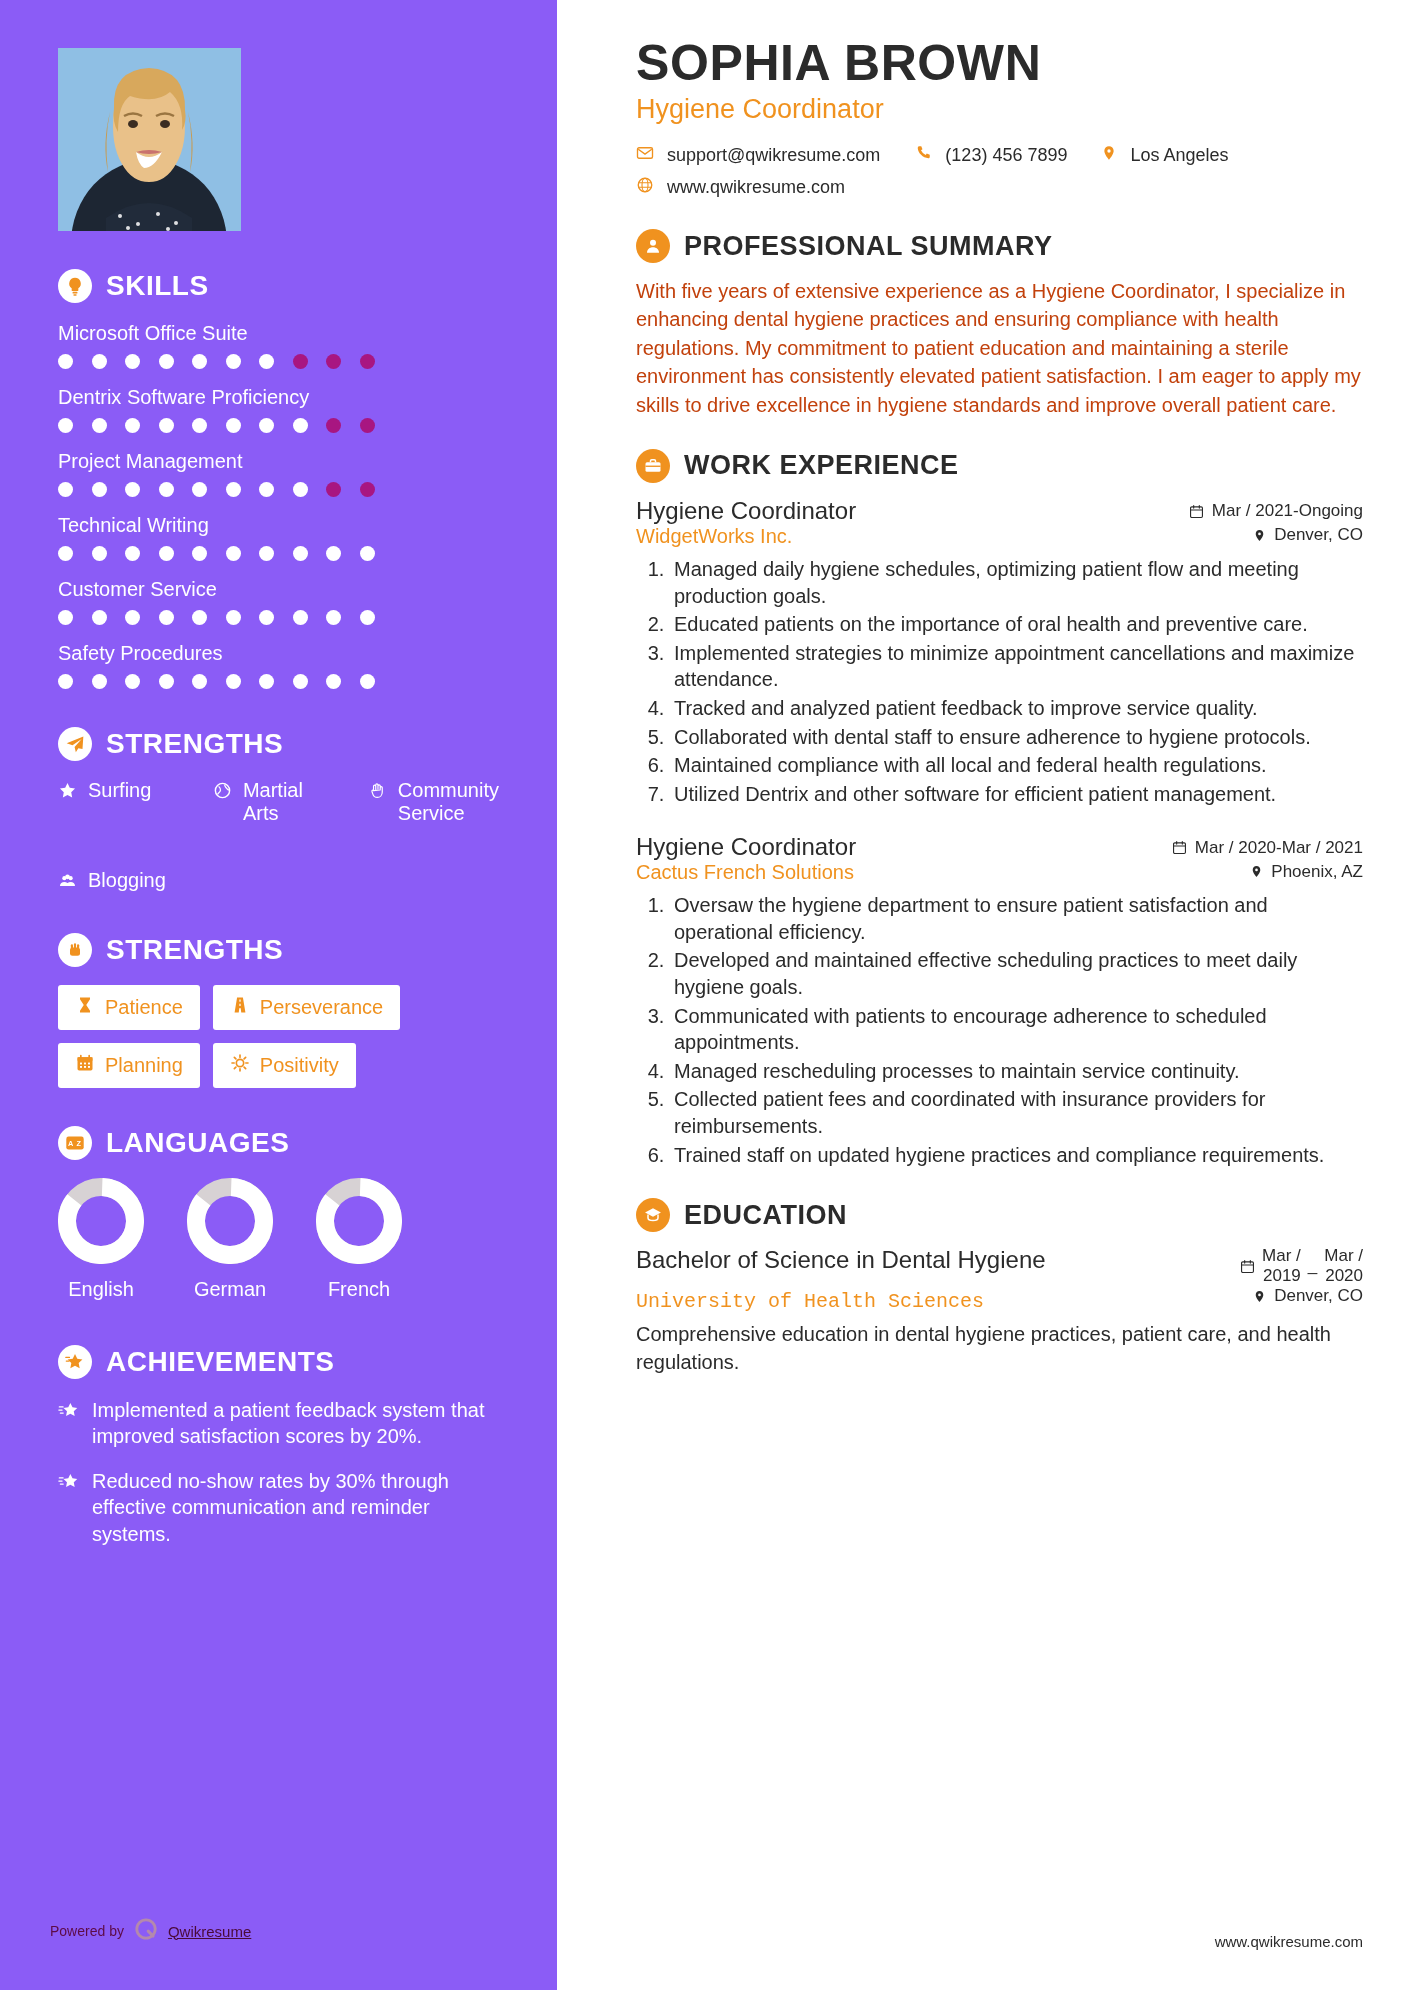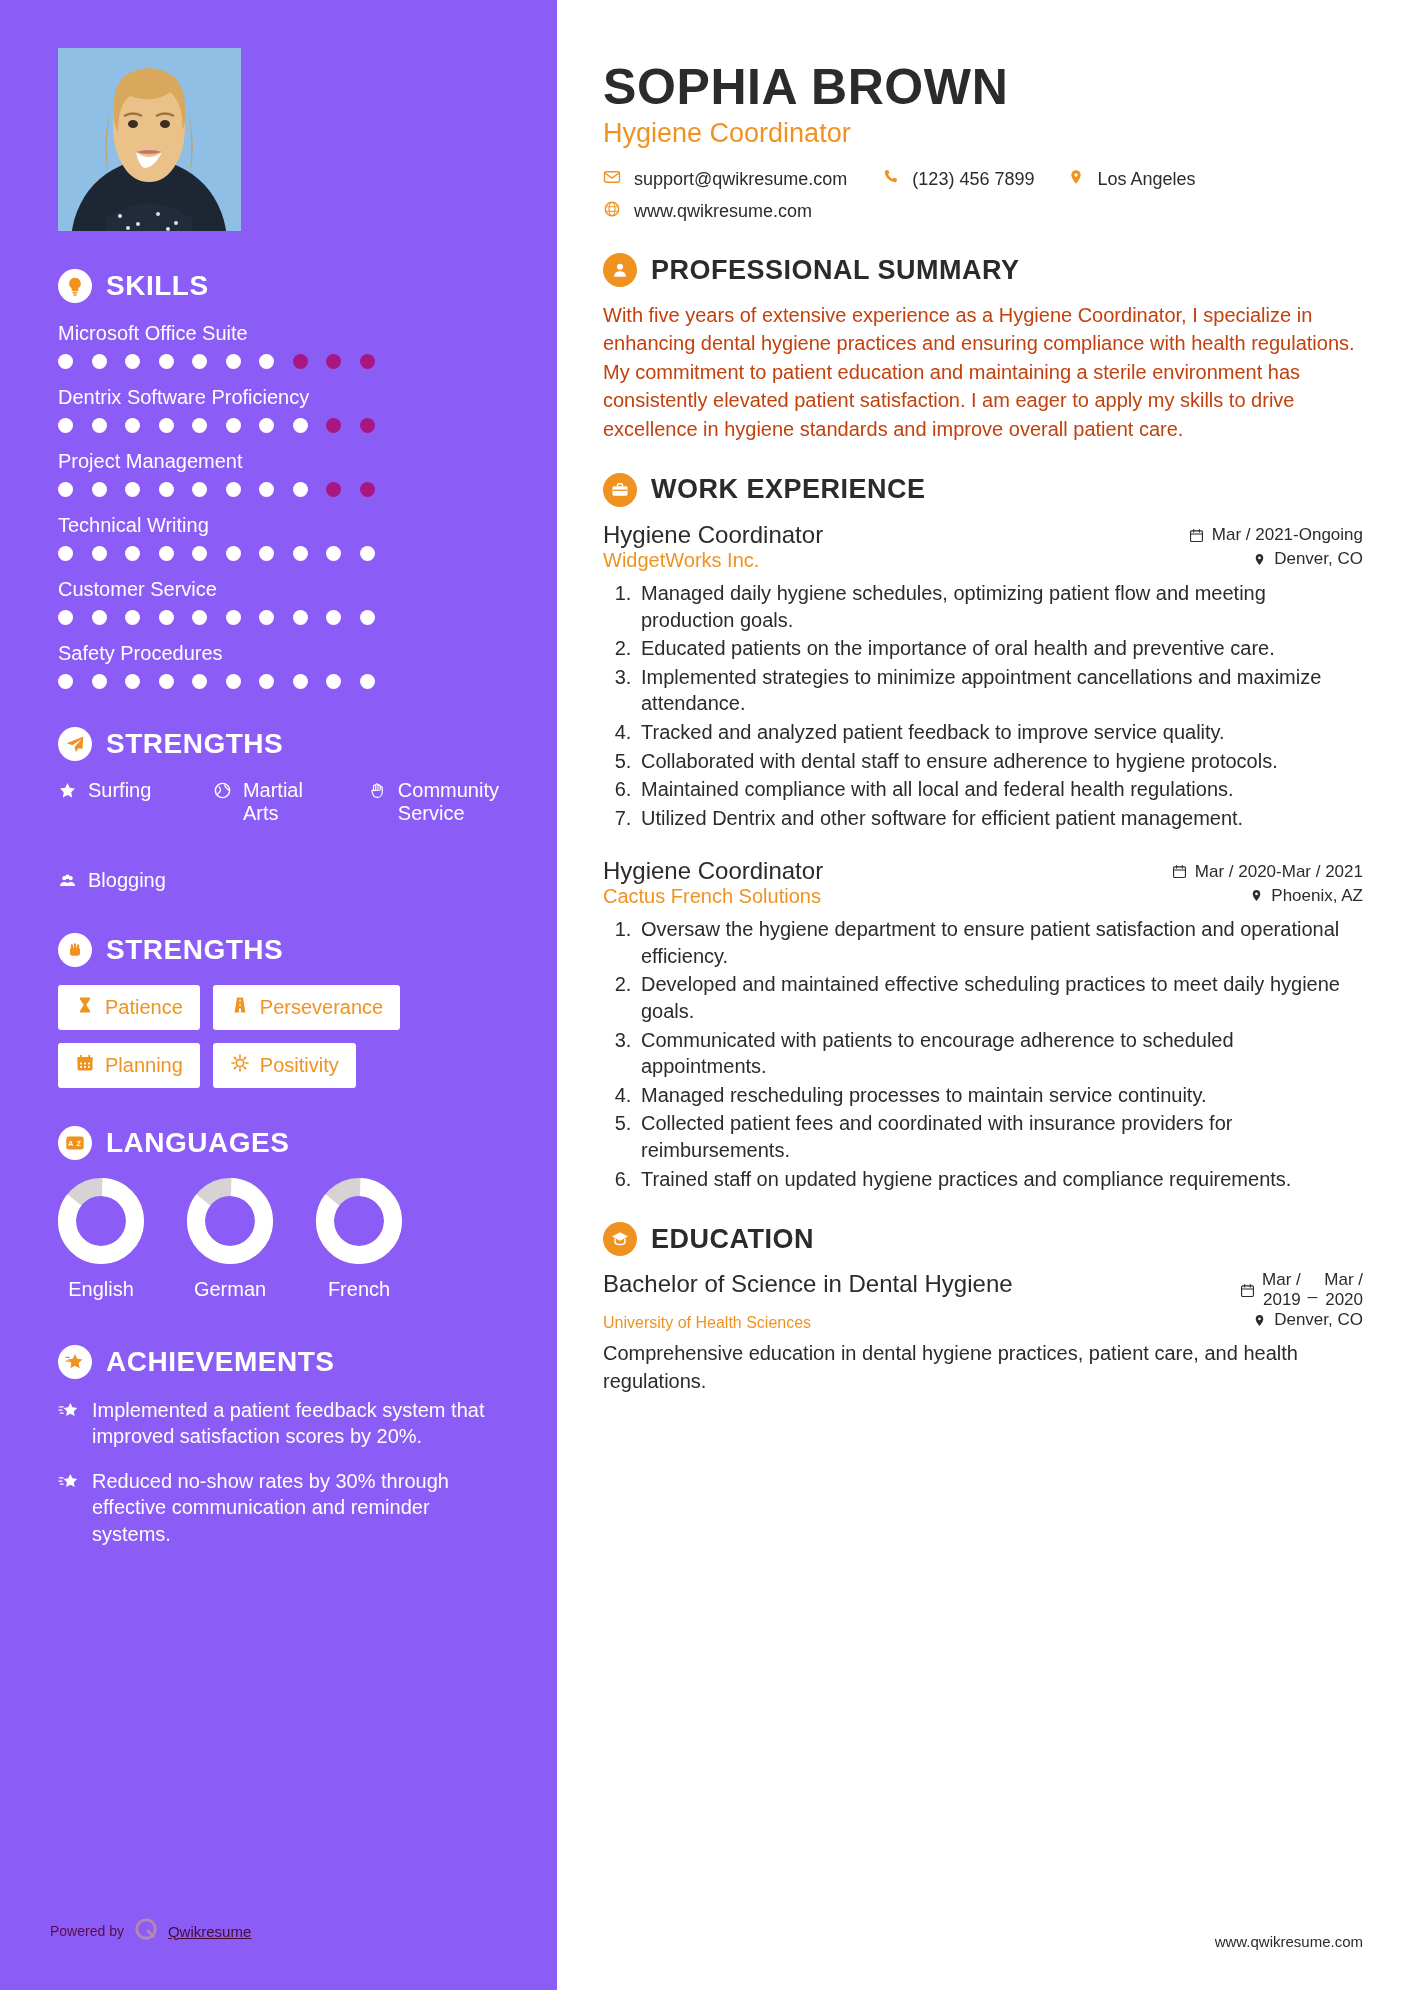--- a/index.html
+++ b/index.html
@@ -142,22 +142,23 @@
   .powered-name {
     color: #4a0a38;
     font-size: 15px;
     text-decoration: underline;
     font-weight: 500;
   }
 
   
   .main {
     flex: 1;
-    padding: 60px 44px 0 46px;
+    padding: 36px 44px 0 46px;
     position: relative;
+    margin-left: 33px;
   }
   .name {
     font-size: 50px;
     font-weight: 700;
     color: #2b2b2b;
     letter-spacing: 0.6px;
     line-height: 1.08;
   }
   .role {
     font-size: 27px;
@@ -248,21 +249,21 @@
   .edu-dates {
     display: flex;
     align-items: center;
     gap: 7px;
     font-size: 17px;
     color: #2b2b2b;
     white-space: nowrap;
     text-align: right;
   }
   .edu-date-stack { display: flex; flex-direction: column; line-height: 1.18; }
-  .edu-school { font-size: 16px; color: #f0921f; margin-top: 4px; }
+  .edu-school { font-size: 20px; color: #f0921f; margin-top: 4px; font-family: Liberation Mono, monospace; }
   .edu-desc {
     font-size: 20px;
     line-height: 1.38;
     color: #2b2b2b;
     margin-top: 8px;
   }
   .site-footer {
     position: absolute;
     right: 44px;
     bottom: 40px;

